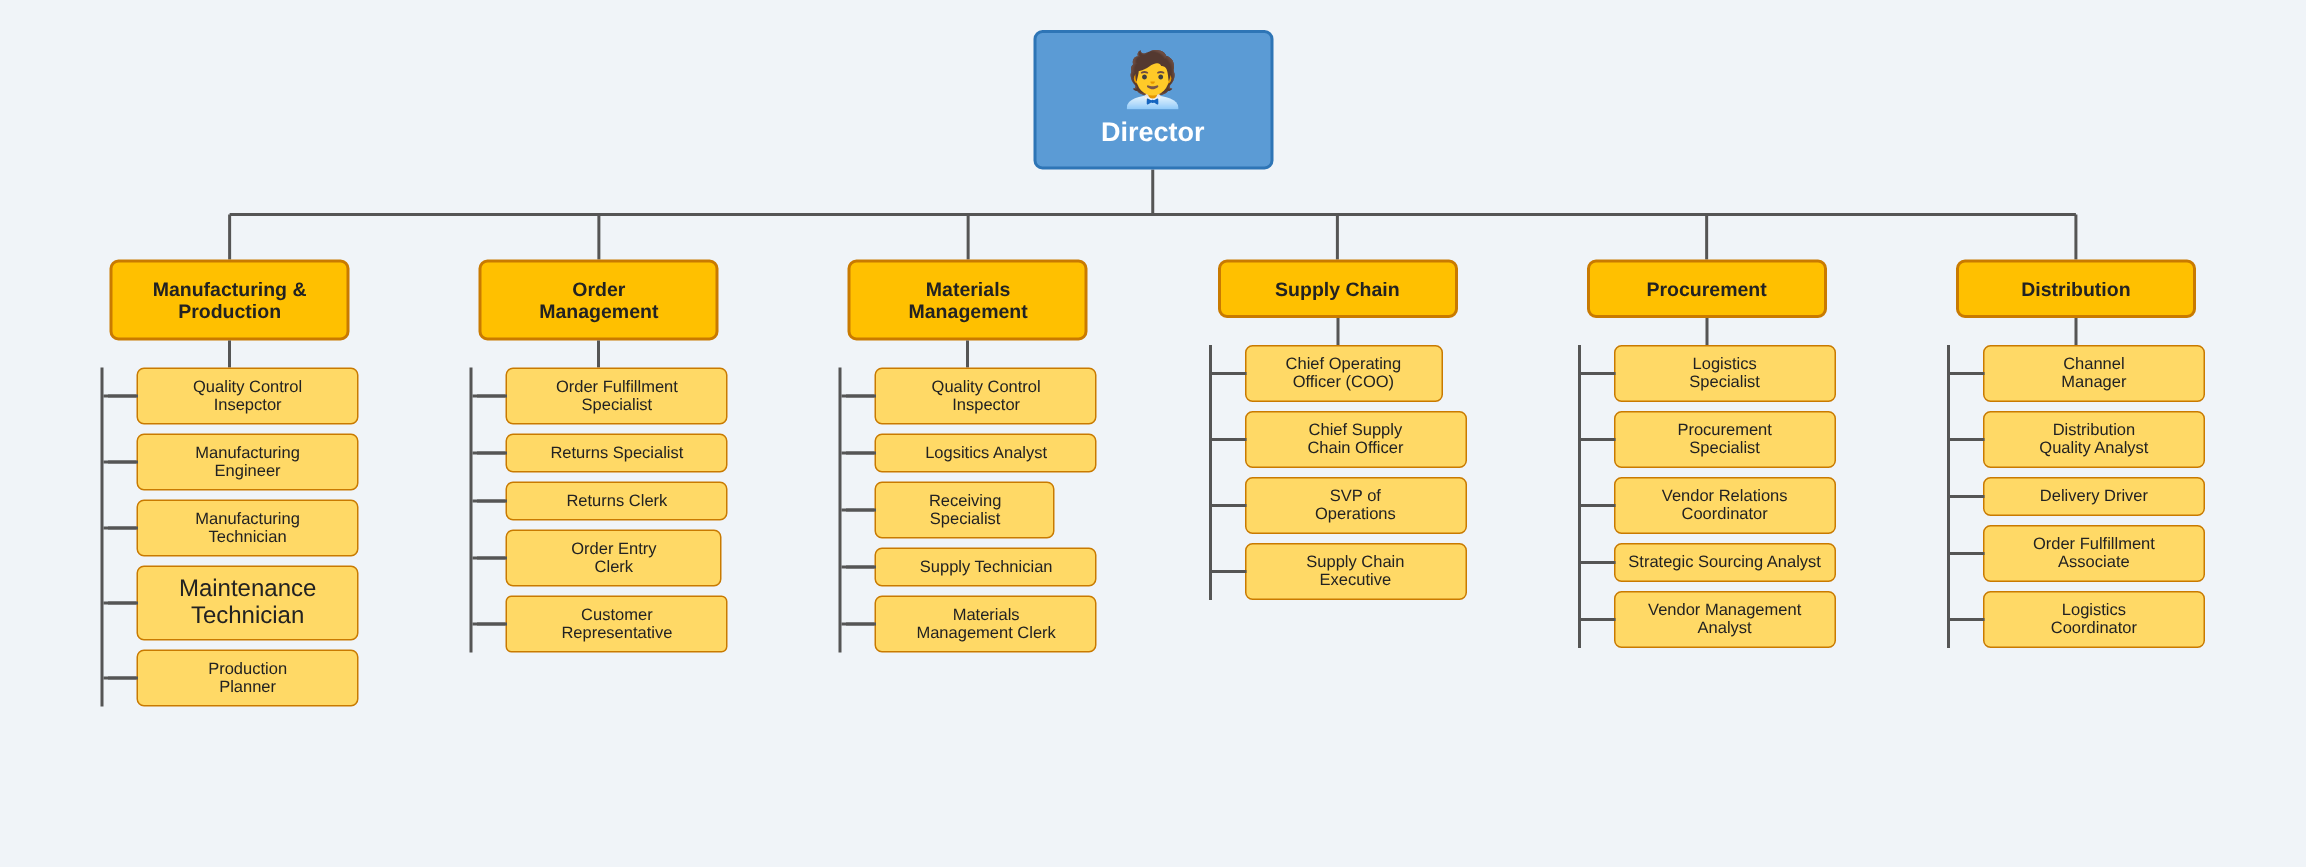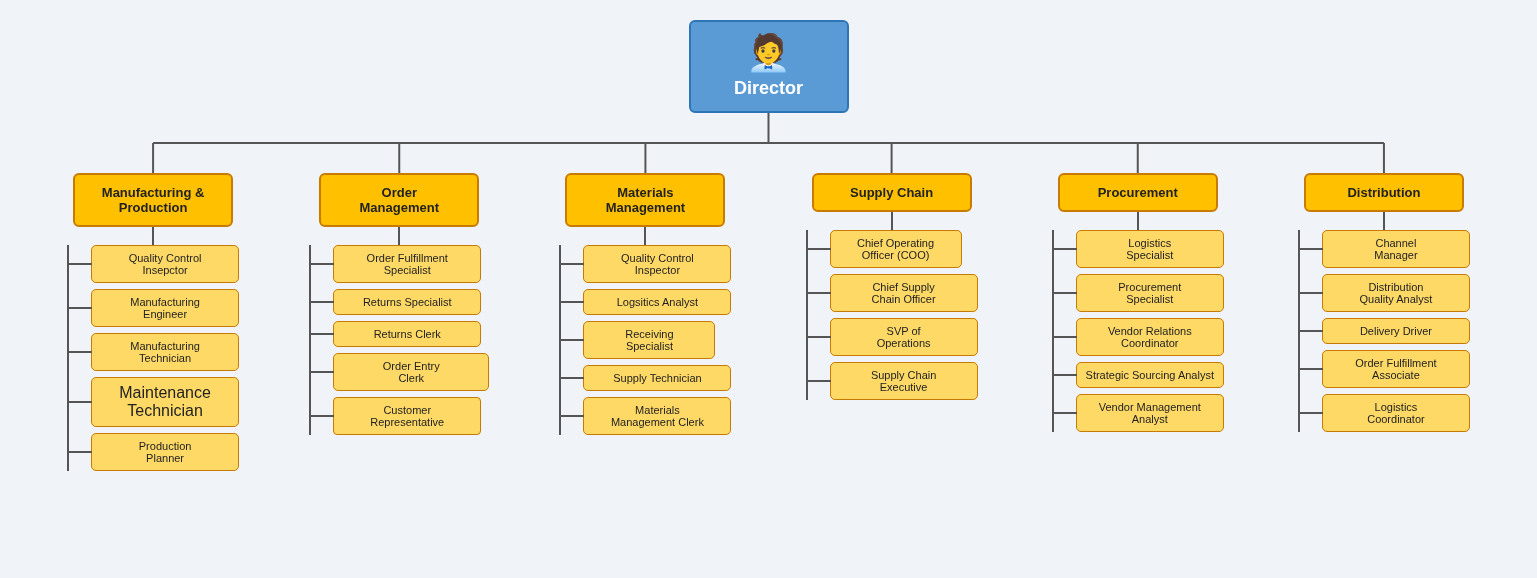--- a/index.html
+++ b/index.html
@@ -151,21 +151,21 @@
             <div style="position: relative; margin-bottom: 6px;">
               <div style="position: absolute; left: -22px; top: 50%; width: 22px; height: 2px; background: rgb(85, 85, 85); transform: translateY(-50%);"></div>
               <div class="child-box" style="background: rgb(255, 217, 102); border: 1.5px solid rgb(201, 122, 0); border-radius: 5px; width: 148px; text-align: center; padding: 6px; font-size: 11px; color: rgb(34, 34, 34); font-family: Arial, sans-serif;">Returns Specialist</div>
             </div>
             <div style="position: relative; margin-bottom: 6px;">
               <div style="position: absolute; left: -22px; top: 50%; width: 22px; height: 2px; background: rgb(85, 85, 85); transform: translateY(-50%);"></div>
               <div class="child-box" style="background: rgb(255, 217, 102); border: 1.5px solid rgb(201, 122, 0); border-radius: 5px; width: 148px; text-align: center; padding: 6px; font-size: 11px; color: rgb(34, 34, 34); font-family: Arial, sans-serif;">Returns Clerk</div>
             </div>
             <div style="position: relative; margin-bottom: 6px;">
               <div style="position: absolute; left: -22px; top: 50%; width: 22px; height: 2px; background: rgb(85, 85, 85); transform: translateY(-50%);"></div>
-              <div class="child-box" style="background: rgb(255, 217, 102); border: 1.5px solid rgb(201, 122, 0); border-radius: 5px; width: 156px; text-align: center; padding: 6px; font-size: 11px; color: rgb(34, 34, 34); font-family: Arial, sans-serif;">Order Entry<br>Clerk</div>
+              <div class="child-box" style="background: rgb(255, 217, 102); border: 1.5px solid rgb(201, 122, 0); border-radius: 5px; width: 144px; text-align: center; padding: 6px; font-size: 11px; color: rgb(34, 34, 34); font-family: Arial, sans-serif;">Order Entry<br>Clerk</div>
             </div>
             <div style="position: relative; margin-bottom: 0px;">
               <div style="position: absolute; left: -22px; top: 50%; width: 22px; height: 2px; background: rgb(85, 85, 85); transform: translateY(-50%);"></div>
               <div class="child-box" style="background: rgb(255, 217, 102); border: 1.5px solid rgb(201, 122, 0); border-radius: 4px; width: 148px; text-align: center; padding: 6px; font-size: 11px; color: rgb(34, 34, 34); font-family: Arial, sans-serif;">Customer<br>Representative</div>
             </div>
           </div>
         </div>
       </div>
       <div class="dept-column">
         <div class="dept-box" id="dept-materials">Materials<br>Management</div>
@@ -175,21 +175,21 @@
             <div style="position: relative; margin-bottom: 6px;">
               <div style="position: absolute; left: -22px; top: 50%; width: 22px; height: 2px; background: rgb(85, 85, 85); transform: translateY(-50%);"></div>
               <div class="child-box" style="background: rgb(255, 217, 102); border: 1.5px solid rgb(201, 122, 0); border-radius: 5px; width: 148px; text-align: center; padding: 6px; font-size: 11px; color: rgb(34, 34, 34); font-family: Arial, sans-serif;">Quality Control<br>Inspector</div>
             </div>
             <div style="position: relative; margin-bottom: 6px;">
               <div style="position: absolute; left: -22px; top: 50%; width: 22px; height: 2px; background: rgb(85, 85, 85); transform: translateY(-50%);"></div>
               <div class="child-box" style="background: rgb(255, 217, 102); border: 1.5px solid rgb(201, 122, 0); border-radius: 5px; width: 148px; text-align: center; padding: 6px; font-size: 11px; color: rgb(34, 34, 34); font-family: Arial, sans-serif;">Logsitics Analyst</div>
             </div>
             <div style="position: relative; margin-bottom: 6px;">
               <div style="position: absolute; left: -22px; top: 50%; width: 22px; height: 2px; background: rgb(85, 85, 85); transform: translateY(-50%);"></div>
-              <div class="child-box" style="background: rgb(255, 217, 102); border: 1.5px solid rgb(201, 122, 0); border-radius: 5px; width: 132px; text-align: center; padding: 6px; font-size: 11px; color: rgb(34, 34, 34); font-family: Arial, sans-serif;">Receiving<br>Specialist</div>
+              <div class="child-box" style="background: rgb(255, 217, 102); border: 1.5px solid rgb(201, 122, 0); border-radius: 5px; width: 120px; text-align: center; padding: 6px; font-size: 11px; color: rgb(34, 34, 34); font-family: Arial, sans-serif;">Receiving<br>Specialist</div>
             </div>
             <div style="position: relative; margin-bottom: 6px;">
               <div style="position: absolute; left: -22px; top: 50%; width: 22px; height: 2px; background: rgb(85, 85, 85); transform: translateY(-50%);"></div>
               <div class="child-box" style="background: rgb(255, 217, 102); border: 1.5px solid rgb(201, 122, 0); border-radius: 5px; width: 148px; text-align: center; padding: 6px; font-size: 11px; color: rgb(34, 34, 34); font-family: Arial, sans-serif;">Supply Technician</div>
             </div>
             <div style="position: relative; margin-bottom: 0px;">
               <div style="position: absolute; left: -22px; top: 50%; width: 22px; height: 2px; background: rgb(85, 85, 85); transform: translateY(-50%);"></div>
               <div class="child-box" style="background: rgb(255, 217, 102); border: 1.5px solid rgb(201, 122, 0); border-radius: 5px; width: 148px; text-align: center; padding: 6px; font-size: 11px; color: rgb(34, 34, 34); font-family: Arial, sans-serif;">Materials<br>Management Clerk</div>
             </div>
           </div>

